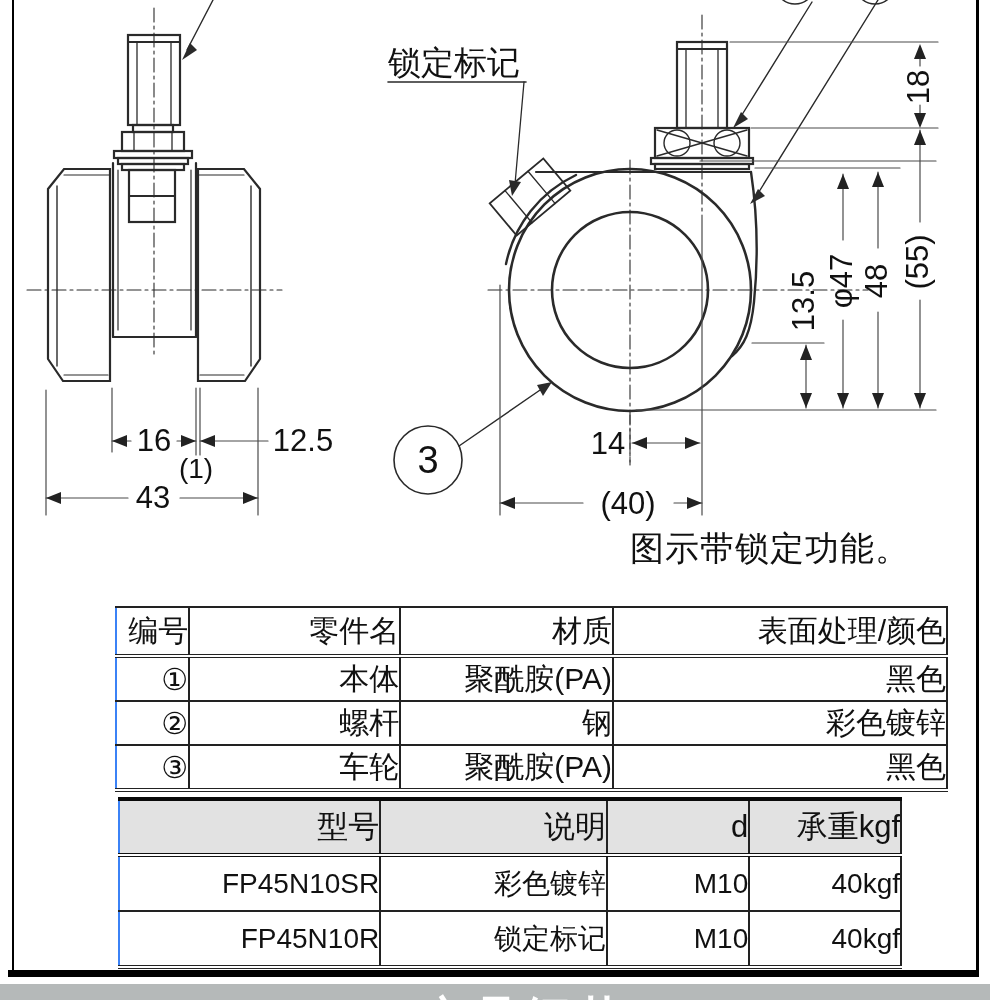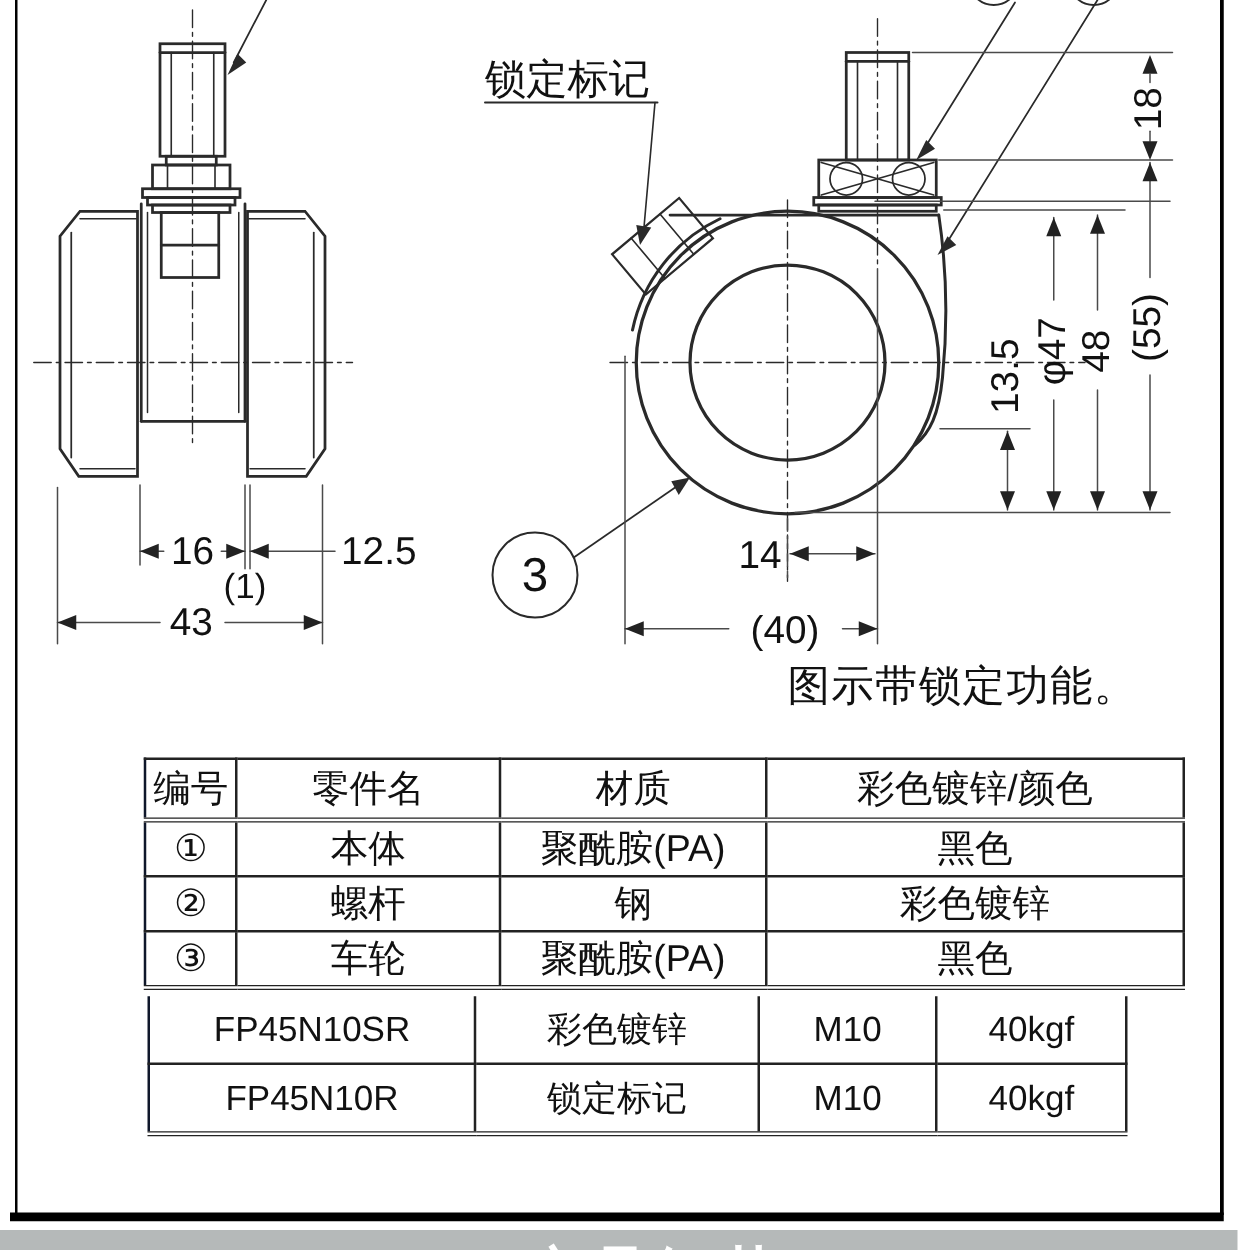--- a/index.html
+++ b/index.html
@@ -11,22 +11,22 @@
   .border-right{left:976px;top:0;width:3px;height:972px;background:#000;}
   .border-bottom{left:8px;top:970px;width:971px;height:7px;background:#000;}
   
   .banner{left:0;top:984px;width:990px;height:16px;background:#b5b9b9;overflow:hidden;}
   .banner span{display:block;text-align:center;font-size:46px;font-weight:bold;color:#fff;
                margin-top:4px;letter-spacing:6px;padding-left:60px;}
   
   .caption{left:630px;top:526px;width:290px;font-size:34px;letter-spacing:1px;white-space:nowrap;}
   
   table{border-collapse:collapse;table-layout:fixed;}
-  td,th{padding:0;text-align:center;vertical-align:middle;font-weight:normal;
-        border-left:2px solid #0f172a;border-right:2px solid #222;overflow:hidden;white-space:nowrap;}
+  td,th{padding:0;text-align:right;vertical-align:middle;font-weight:normal;
+        border-left:2px solid #3b82f6;border-right:2px solid #222;overflow:hidden;white-space:nowrap;}
   .t1{left:115px;top:606px;width:833px;}
   .t1 th{height:46px;font-size:30px;border-top:2px solid #222;border-bottom:4px double #222;}
   .t1 td{height:42px;font-size:30px;border-bottom:2px solid #222;}
   .t1 tr:last-child td{border-bottom:4px double #222;}
   .t2{left:118px;top:797px;width:784px;}
   .t2 th{height:52px;font-size:31px;background:#e2e2e2;border-top:4px solid #0a0a0a;
          border-bottom:4px double #111;}
   .t2 td{height:53px;font-size:28px;border-bottom:2px solid #222;}
   .t2 tr:last-child td{border-bottom:4px double #222;}
 </style>
@@ -224,21 +224,21 @@
       <col style="width:8.8%">
       <col style="width:25.4%">
       <col style="width:25.6%">
       <col style="width:40.2%">
     </colgroup>
   <tbody>
       <tr>
     <th>编号</th>
     <th>零件名</th>
     <th>材质</th>
-    <th>彩色镀锌/颜色</th>
+    <th>表面处理/颜色</th>
   </tr>
   <tr>
     <td>①</td>
     <td>本体</td>
     <td>聚酰胺(PA)</td>
     <td>黑色</td>
   </tr>
   <tr>
     <td>②</td>
     <td>螺杆</td>
@@ -255,20 +255,26 @@
   </table>
 
 <table class="abs t2">
   <colgroup>
       <col style="width:33.4%">
       <col style="width:29%">
       <col style="width:18.2%">
       <col style="width:19.4%">
     </colgroup>
   <tbody>
+      <tr>
+    <th>型号</th>
+    <th>说明</th>
+    <th>d</th>
+    <th>承重kgf</th>
+  </tr>
   <tr>
     <td>FP45N10SR</td>
     <td>彩色镀锌</td>
     <td>M10</td>
     <td>40kgf</td>
   </tr>
   <tr>
     <td>FP45N10R</td>
     <td>锁定标记</td>
     <td>M10</td>

